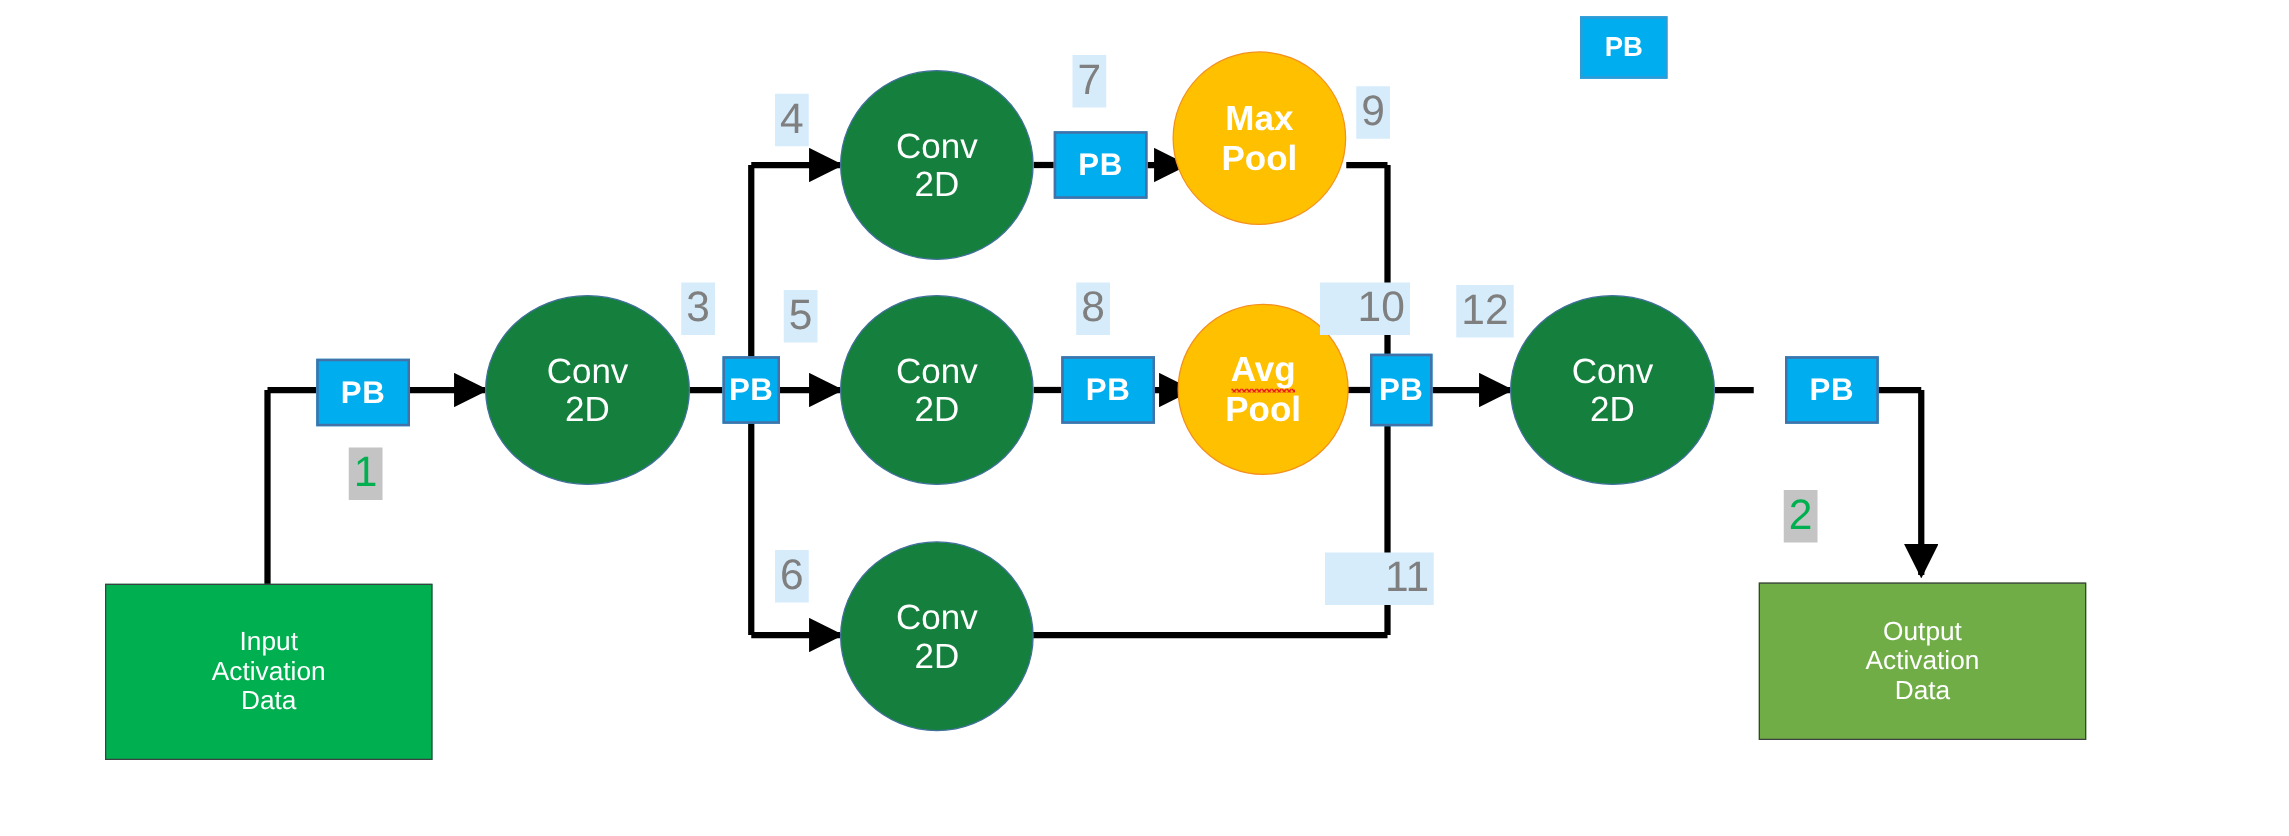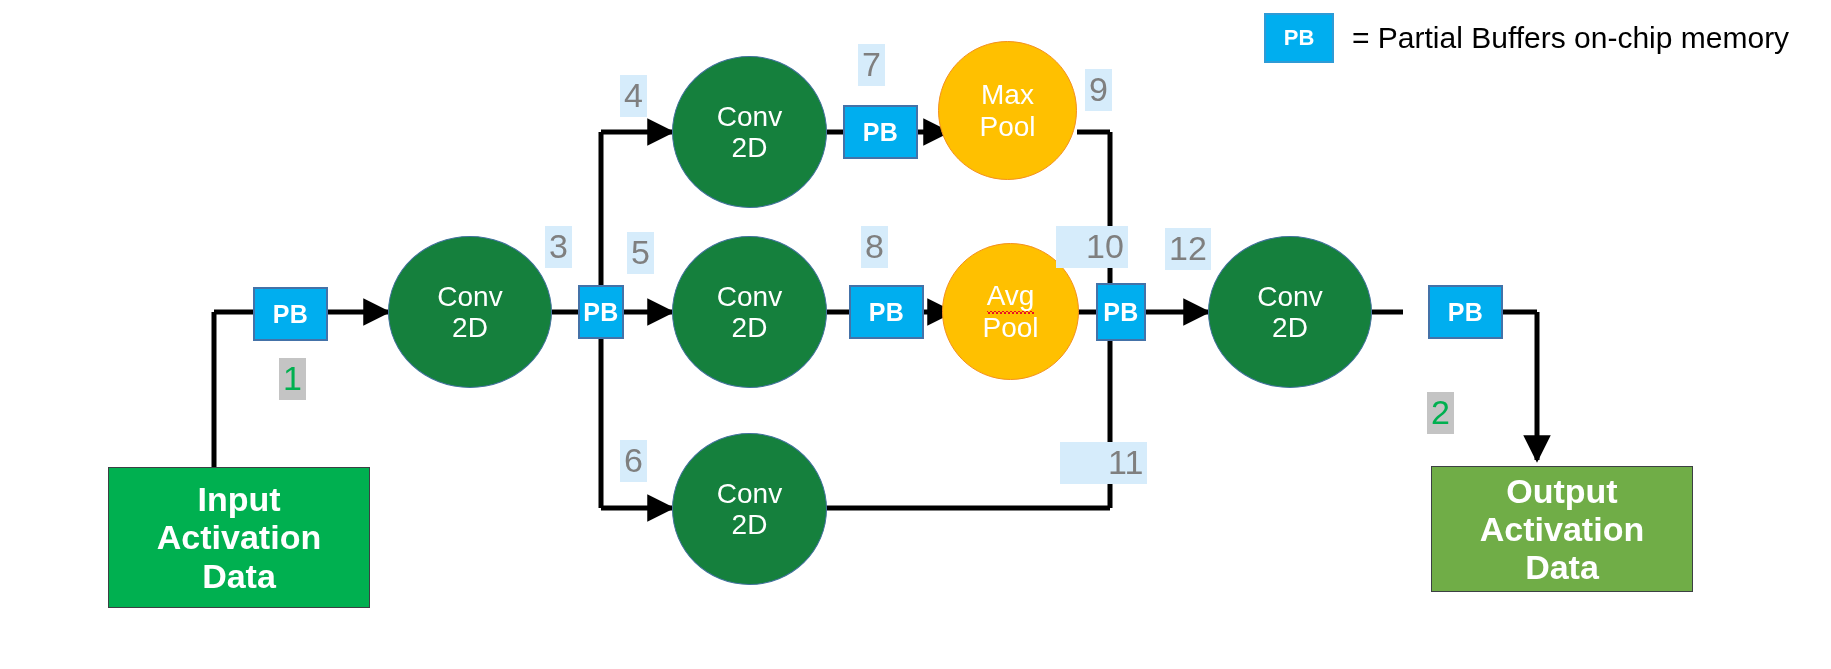--- a/index.html
+++ b/index.html
@@ -45,36 +45,35 @@
     border: 1.5px solid #41719C;
     font-size: 28px;
     font-weight: 400;
   }
 
   .pool {
     border-radius: 50%;
     background: #FFC000;
     border: 1.5px solid #F4901E;
     font-size: 28px;
-    font-weight: 400;
+    font-weight: 700;
   }
 
   .pb {
     background: #00AEEF;
     border: 2px solid #4472A8;
     font-size: 25px;
     font-weight: bold;
     letter-spacing: 0.5px;
   }
 
   .io-box {
-    font-size: 34px;
-    font-weight: 700;
+    font-size: 21px;
+    font-weight: 400;
     border: 1.5px solid #3C4043;
-    margin-left: 24px;
   }
   .io-input  { background: #00B050; }
   .io-output { background: #70AD47; }
 
   .io-box .ln { display: block; }
 
   
   .steplabel {
     position: absolute;
     font-size: 34px;
@@ -280,16 +279,15 @@
   <div class="steplabel blue" style="left:1056px; top:226px;padding-left:30px;">10</div>
 
   <div class="steplabel blue" style="left:1060px; top:442px;padding-left:48px;">11</div>
 
   <div class="steplabel blue" style="left:1165px; top:228px;">12</div>
 
   <div id="legend" style="left:1264px; top:13px;">
     <div class="pb-chip">
       <span>PB</span>
     </div>
-    <div class="legend-text">= Partial Buffers on-chip memory</div>
   </div>
 
 </div>
 
 </body></html>

